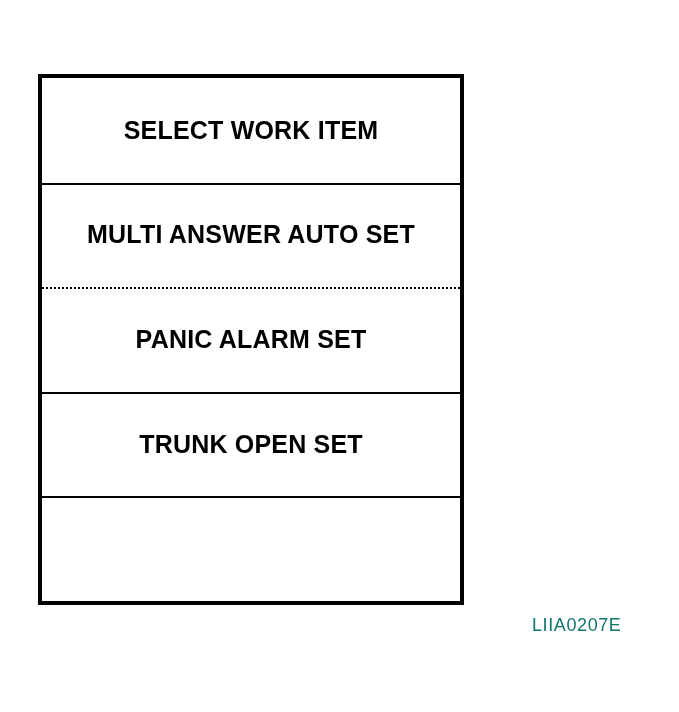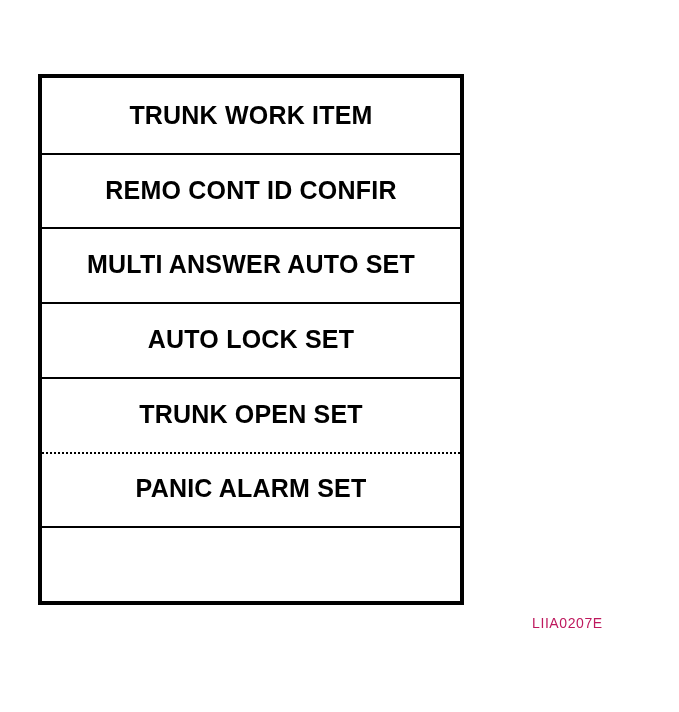--- a/index.html
+++ b/index.html
@@ -78,55 +78,49 @@
   .menu-row.is-header .menu-row-label {
     font-size: 25px;
   }
 
   
   .figure-caption {
     position: absolute;
     left: 532px;
     top: 615px;
     font-family: "Liberation Sans", sans-serif;
-    font-size: 14px;
+    font-size: 18px;
     font-weight: normal;
     letter-spacing: 0.6px;
-    color: #be185d;
+    color: #0f766e;
     white-space: nowrap;
   }
 </style>
 </head>
 <body>
 
 <div class="menu-box">
 
   <div class="menu-row is-header">
-    <span class="menu-row-label">TRUNK WORK ITEM</span>
+    <span class="menu-row-label">SELECT WORK ITEM</span>
   </div>
 
-  <div class="menu-row sep-solid">
-    <span class="menu-row-label">REMO CONT ID CONFIR</span>
-  </div>
 
 
   <div class="menu-row sep-solid">
     <span class="menu-row-label">MULTI ANSWER AUTO SET</span>
   </div>
 
-  <div class="menu-row sep-solid">
-    <span class="menu-row-label">AUTO LOCK SET</span>
+
+  <div class="menu-row sep-dotted">
+    <span class="menu-row-label">PANIC ALARM SET</span>
   </div>
 
   <div class="menu-row sep-solid">
     <span class="menu-row-label">TRUNK OPEN SET</span>
-  </div>
-
-  <div class="menu-row sep-dotted">
-    <span class="menu-row-label">PANIC ALARM SET</span>
   </div>
 
   <div class="menu-row sep-solid is-empty">
     
   </div>
 
 </div>
 
 <div class="figure-caption">LIIA0207E</div>
 

